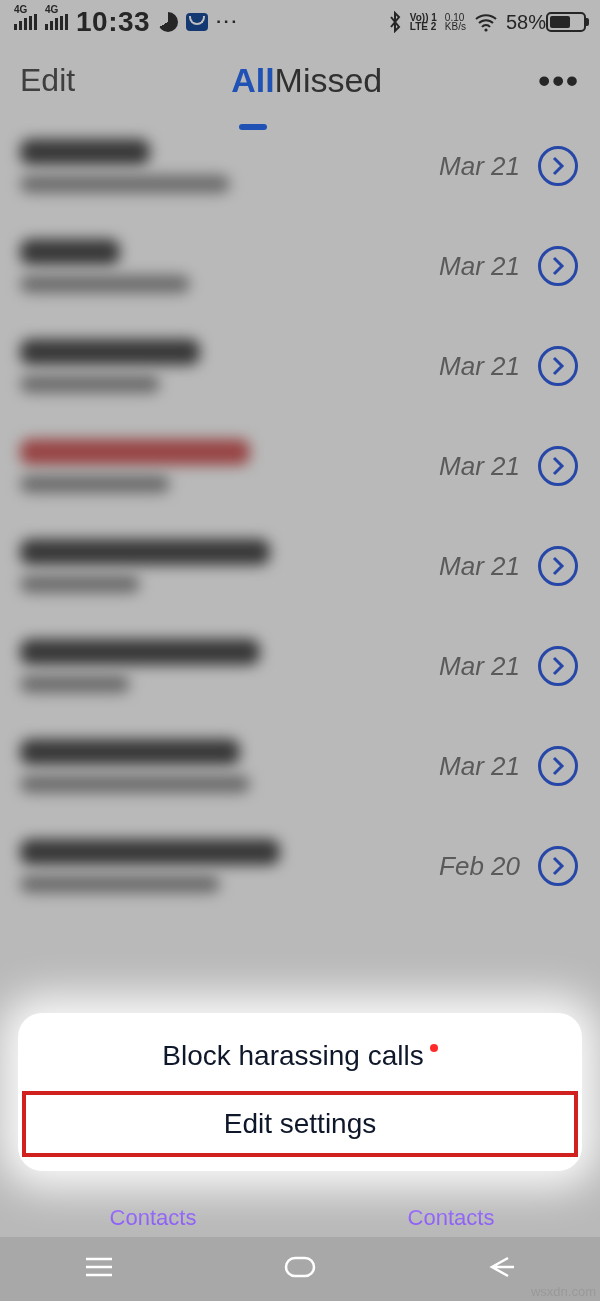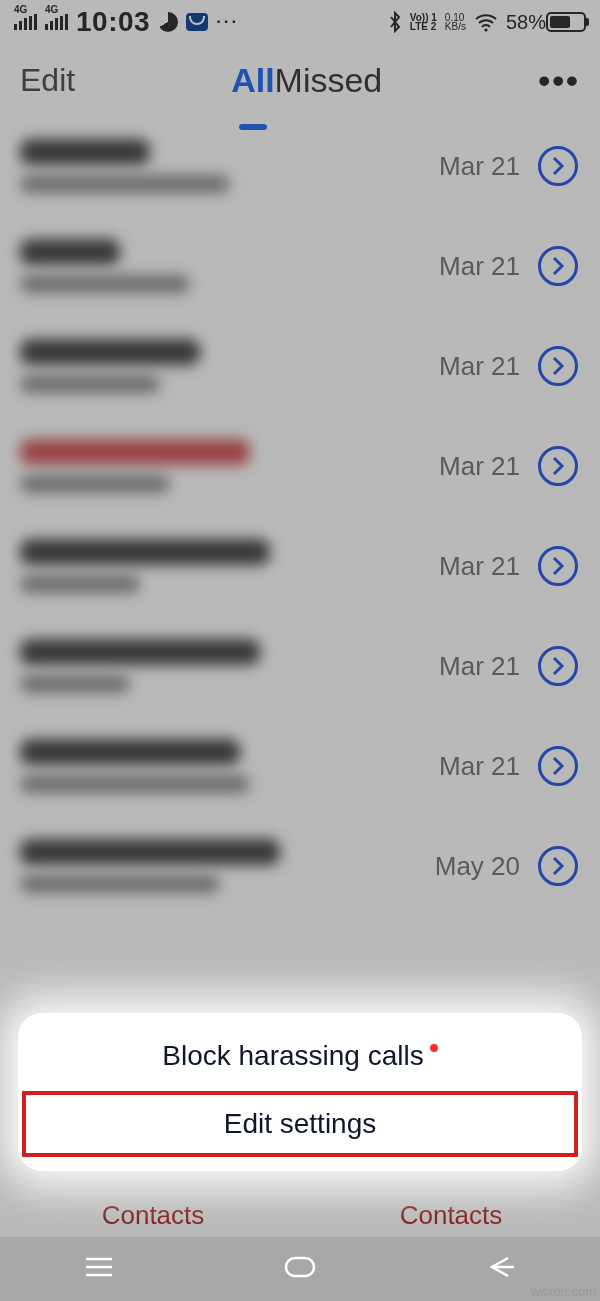--- a/index.html
+++ b/index.html
@@ -32,32 +32,32 @@
   .tabs { display:flex; align-items:center; height:72px; padding:0 20px; font-size:34px; font-weight:500;}
   .tab-edit  { color:#555; flex:0 0 auto; font-size:32px;}
   .tab-mid   { flex:1; display:flex; justify-content:center; }
   .tab-all   { color:#2b6ef2; font-weight:600; position:relative;}
   .tab-all::after{content:""; position:absolute; left:8px; right:8px; bottom:-30px; height:6px; background:#2b6ef2; border-radius:3px;}
   .tab-missed{ color:#404040; }
   .tab-more  { color:#333; font-size:34px; letter-spacing:2px; font-weight:900;}
 
   
   .list { position:relative; }
-  .row  { display:flex; align-items:center; height:100px; padding:0 22px 0 20px;}
+  .row  { display:flex; align-items:center; height:100px; padding:0 22px 0 20px;font-style:italic;}
   .blob { border-radius:10px; filter: blur(7px);}
   .blob.dk{ background:#4a4a4a;}
   .blob.lt{ background:#8f8f8f;}
   .blob.rd{ background:#ca5b5b;}
   .name-col{ flex:1; display:flex; flex-direction:column; gap:10px;}
   .date { color:#787878; font-size:26px; margin-right:18px;}
   .chev { width:40px; height:40px; border:3px solid #335fe0; border-radius:50%; display:flex; align-items:center; justify-content:center;}
   .chev svg{stroke:#335fe0;}
 
   
-  .btabs { position:absolute; left:4px; right:0; bottom:70px; display:flex; justify-content:space-around; color:#7f1d1d; font-size:26px;}
+  .btabs { position:absolute; left:4px; right:0; bottom:70px; display:flex; justify-content:space-around; color:#8b5cf6; font-size:22px;}
   
   .nav { position:absolute; left:0; right:0; bottom:0; height:64px; background:#a8a8a8; display:flex; align-items:center; justify-content:space-around;}
   .nav svg{stroke:#fff; stroke-width:2.5; fill:none;}
 
   
   .sheet { position:absolute; left:18px; right:18px; bottom:130px; background:#fff; border-radius:24px; box-shadow:0 0 40px 18px rgba(255,255,255,0.9); padding:10px 0 14px; z-index:10;}
   .sheet .item { display:flex; align-items:center; justify-content:center; height:66px; font-size:28px; color:#0f172a;}
   .reddot{ width:8px; height:8px; border-radius:50%; background:#ff2a2a; margin-left:6px; margin-top:-16px;}
   .hl { border:4px solid #d02020; margin:2px 4px 0;}
 
@@ -79,21 +79,21 @@
           <span class="bar b5"></span>
       </span>
       <span class="sig">
         <span class="g">4G</span>
         <span class="bar b1"></span>
           <span class="bar b2"></span>
           <span class="bar b3"></span>
           <span class="bar b4"></span>
           <span class="bar b5"></span>
       </span>
-      <span class="clock">10:03</span>
+      <span class="clock">10:33</span>
       <span class="bean"></span>
       <span class="env"></span>
       <span class="dots3">···</span>
     </div>
     <div class="status-right">
       <span class="bt">
         <svg width="14" height="22" viewBox="0 0 14 22">
             <path d="M3 6 L11 16 L7 20 V2 L11 6 L3 16" fill="none" stroke="#333" stroke-width="2"></path>
           </svg>
       </span>
@@ -214,21 +214,21 @@
             <path d="M4 2 L12 10 L4 18" fill="none" stroke-width="3"></path>
           </svg>
         </span>
     </div>
 
     <div class="row">
       <div class="name-col">
         <div class="blob dk" style="width:260px;height:26px"></div>
         <div class="blob lt" style="width:200px;height:18px"></div>
       </div>
-      <span class="date">May 20</span>
+      <span class="date">Feb 20</span>
       <span class="chev">
           <svg width="16" height="20" viewBox="0 0 16 20">
             <path d="M4 2 L12 10 L4 18" fill="none" stroke-width="3"></path>
           </svg>
         </span>
     </div>
   </div>
 
   <div class="dim"></div>
 

